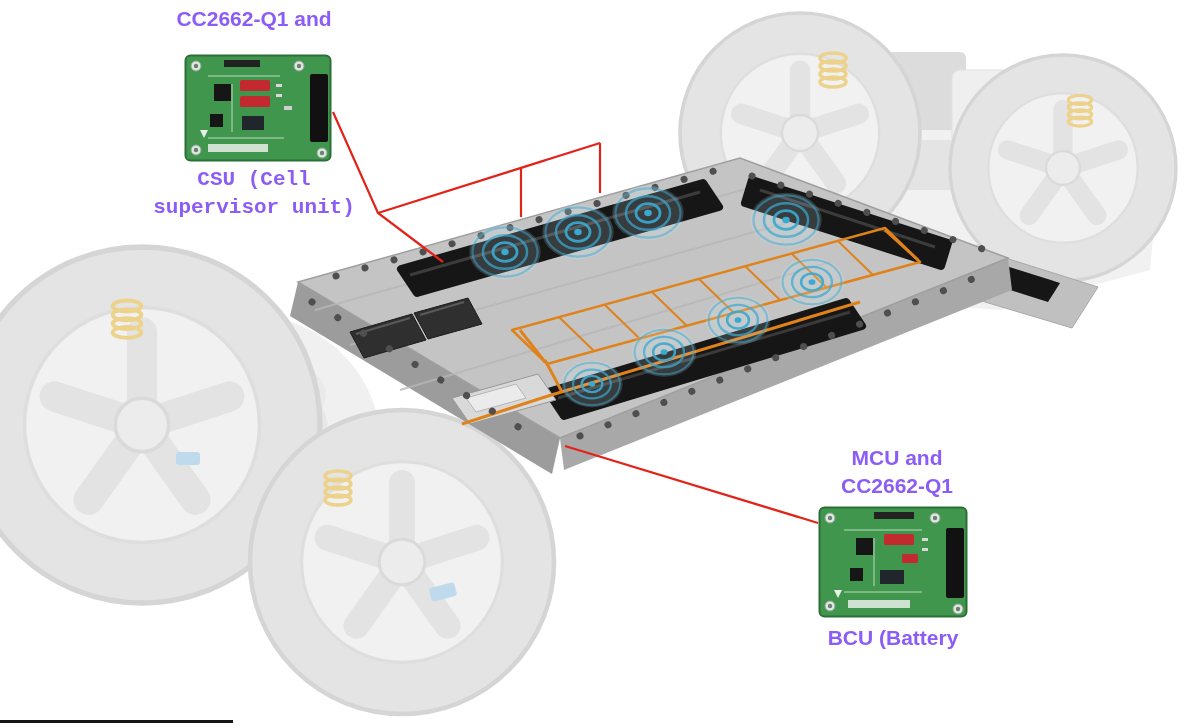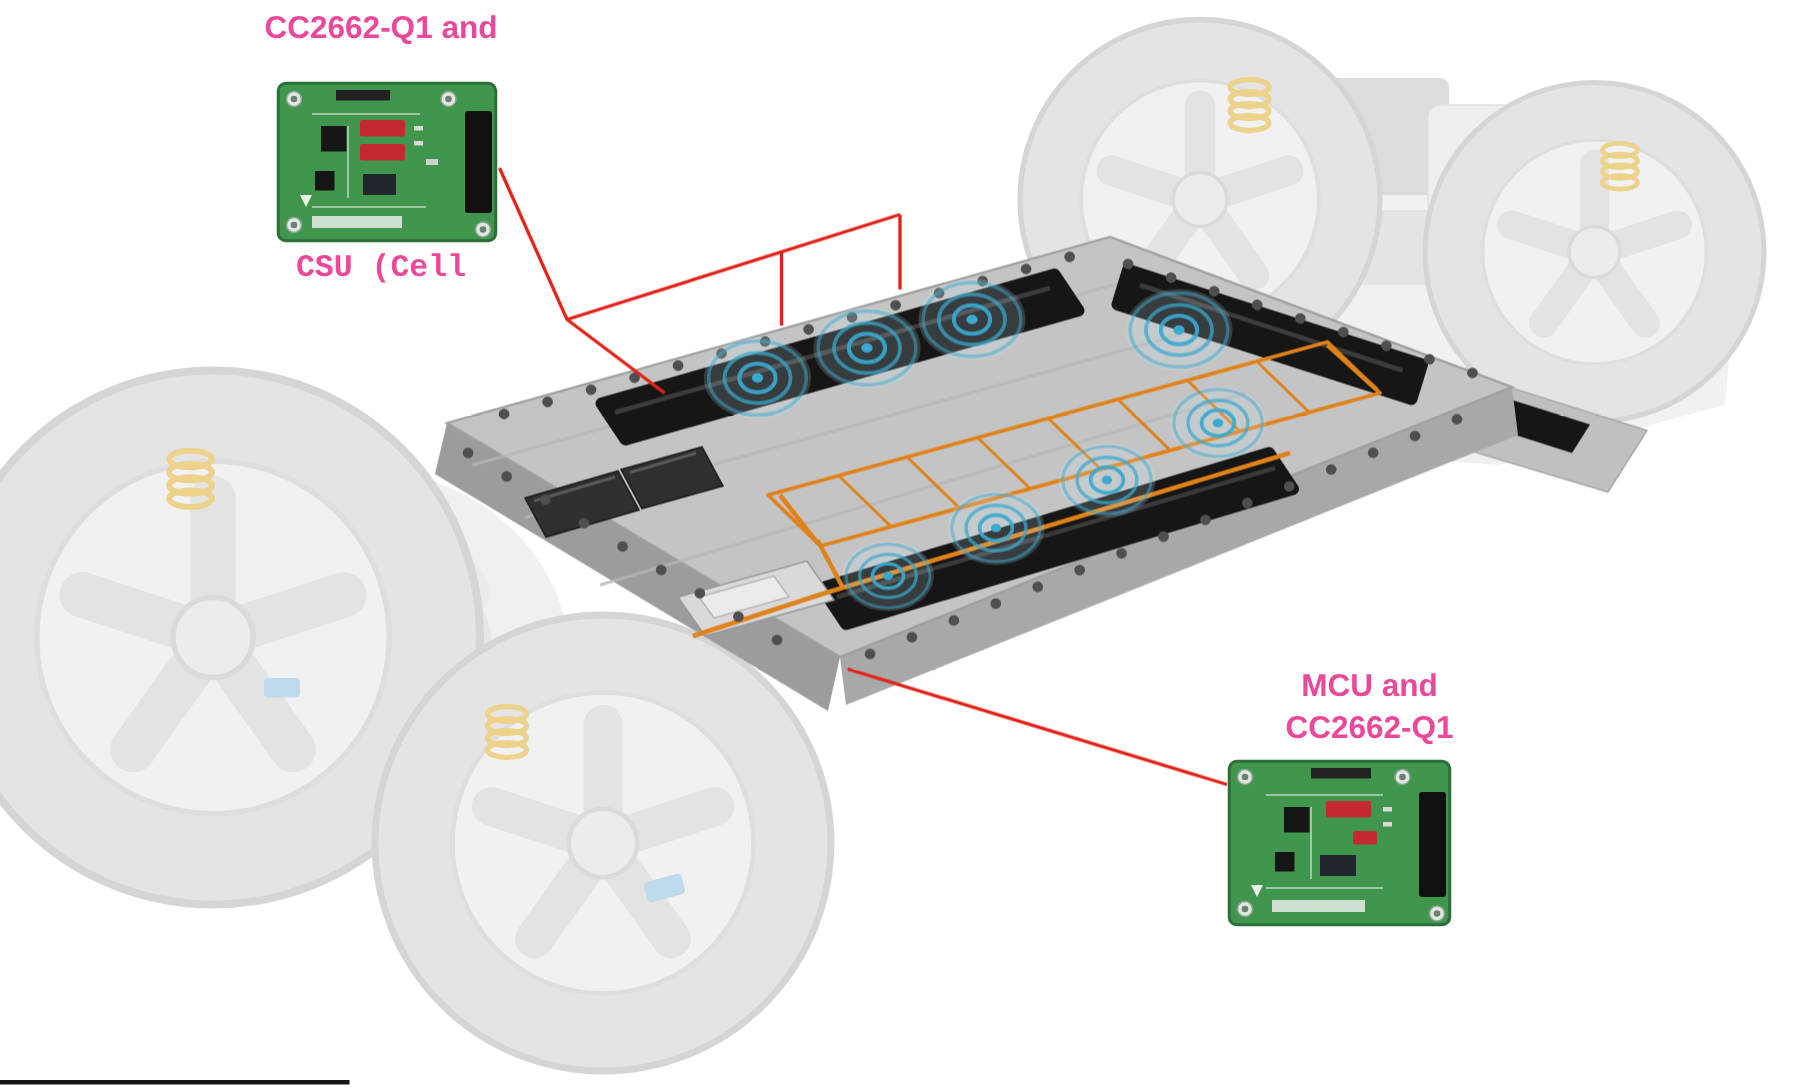--- a/index.html
+++ b/index.html
@@ -6,21 +6,21 @@
     --c-callout_line:#e2231a;
     --c-pcb_green:#41964d;
     --c-wireless_signal:#39a9cf;
     --c-battery_module:#161616;
     --c-harness_orange:#e0821a;
   }
   html,body{margin:0;padding:0;background:#fff;}
   .canvas{position:relative;width:1200px;height:725px;background:#fff;overflow:hidden;
           font-family:"Liberation Sans",sans-serif;}
   .illustration{position:absolute;left:0;top:0;width:1200px;height:725px;}
-  .label{position:absolute;font-size:21px;font-weight:600;color:#ec4899;text-align:center;line-height:1.32;}
+  .label{position:absolute;font-size:21px;font-weight:600;color:#8b5cf6;text-align:center;line-height:1.32;}
   .pcb{position:absolute;}
   .pcb svg{display:block;}
   .pcb-base{fill:var(--c-pcb_green,#41964d);stroke:#2a6e38;stroke-width:2;}
   .callout-line{fill:none;stroke:var(--c-callout_line,#e2231a);stroke-width:2.2;}
   .module{fill:var(--c-battery_module,#161616);}
   .harness{stroke:var(--c-harness_orange,#e0821a);fill:none;}
   .ripple-ring{stroke:var(--c-wireless_signal,#39a9cf);fill:none;}
   .ripple-dot{fill:var(--c-wireless_signal,#39a9cf);}
   .bolts{fill:none;stroke:#4f4f4f;stroke-width:7;stroke-linecap:round;stroke-dasharray:0.1 30;}
   .faded-cable{stroke:#e39c43;stroke-width:4;fill:none;opacity:.75;}
@@ -201,24 +201,26 @@
       <path d="M16,84 l8,0 l-4,8 z" fill="#e8f0e8"></path>
     </svg>
   </div>
 
   <div class="label" style="left:118px;top:5px;width:272px;">
     <div>CC2662-Q1 and</div>
   </div>
 
   <div class="label" style="left:118px;top:166px;width:272px;font-family:Liberation Mono, monospace;">
     <div>CSU (Cell</div>
-  </div>
-
-  <div class="label" style="left:795px;top:444px;width:236px;">
+    <div>supervisor unit)</div>
+  </div>
+
+  <div class="label" style="left:779px;top:444px;width:236px;">
     <div>MCU and</div>
     <div>CC2662-Q1</div>
   </div>
 
   <div class="label" style="left:758px;top:624px;width:270px;">
+    <div>BCU (Battery</div>
   </div>
 
   <div class="bottom-line"></div>
 </div>
 
 </body></html>

